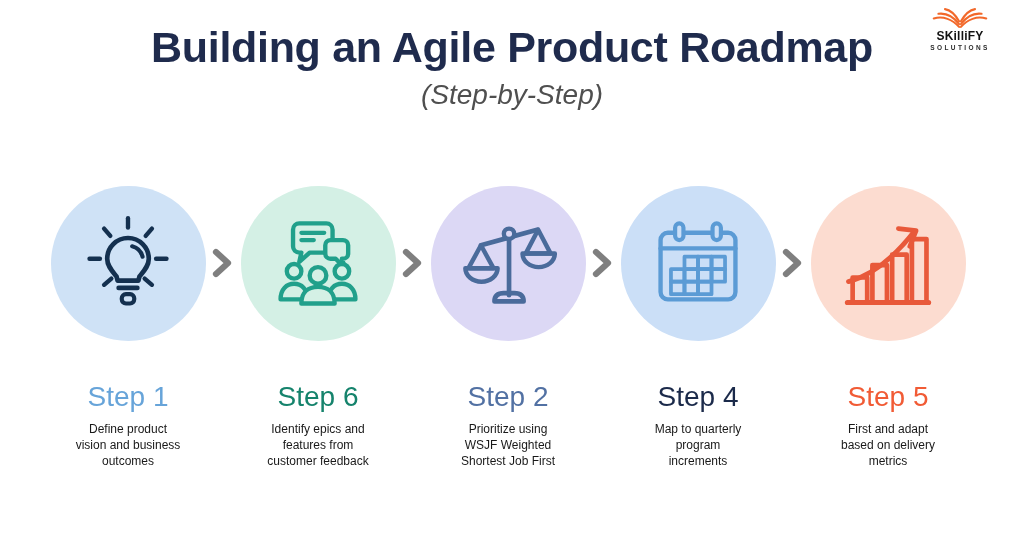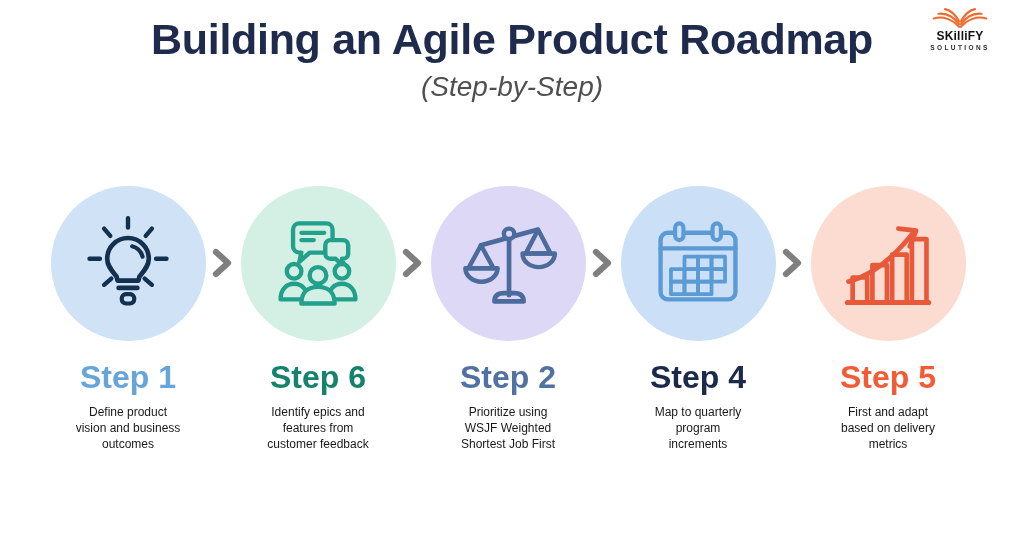--- a/index.html
+++ b/index.html
@@ -3,35 +3,35 @@
 <meta charset="utf-8">
 <style>
   * { margin:0; padding:0; box-sizing:border-box; }
   html,body { background:#ffffff; }
   .canvas {
     position:relative; width:1024px; height:541px; background:#ffffff;
     font-family:"Liberation Sans", sans-serif; overflow:hidden;
     --title-color:#1f2b4d; --subtitle-color:#4f4f4f; --chevron-color:#7f7f7f;
     --logo-orange:#f2682a; --logo-text:#121212;
   }
-  .title { margin-top:15px; text-align:center; font-size:43px; font-weight:800;
+  .title { margin-top:23px; text-align:center; font-size:43px; font-weight:800;
            letter-spacing:-0.3px; color:var(--title-color); }
   .subtitle { margin-top:7px; text-align:center; font-size:28px; color:var(--subtitle-color);font-style:italic; }
 
   .logo { position:absolute; top:6px; right:12px; width:104px; text-align:center; }
   .logo-mark { width:60px; height:25px; color:var(--logo-orange); display:block; margin:0 auto -2px auto; }
   .logo-text { font-size:12px; font-weight:800; color:var(--logo-text); letter-spacing:0.2px; }
   .logo-sub  { font-size:6.5px; font-weight:700; letter-spacing:2.4px; color:#2b2b2b; margin-top:1px; }
 
   .steps { position:absolute; left:33px; top:186px; width:950px; display:flex; }
   .step-col { width:190px; display:flex; flex-direction:column; align-items:center; }
   .circle { width:155px; height:155px; border-radius:50%; background:var(--circle-bg);
             display:flex; align-items:center; justify-content:center; }
   .circle svg { width:104px; height:104px; color:var(--icon-color); }
-  .step-label { margin-top:18px; font-size:32px; font-weight:700; color:var(--label-color); }
+  .step-label { margin-top:40px; font-size:28px; font-weight:400; color:var(--label-color); }
   .step-desc  { margin-top:9px; font-size:12px; line-height:1.32; color:#191919;
                 text-align:center; white-space:pre-line; }
 
   .chevron { position:absolute; top:62px; transform:translateX(-50%); color:var(--chevron-color); }
   .chevron svg { width:22px; height:30px; display:block; }
 
   svg .stroke { fill:none; stroke:currentColor; stroke-linecap:round; stroke-linejoin:round; }
   svg .masked { fill:var(--circle-bg); stroke:currentColor; stroke-linecap:round; stroke-linejoin:round; }
 </style>
 </head>

